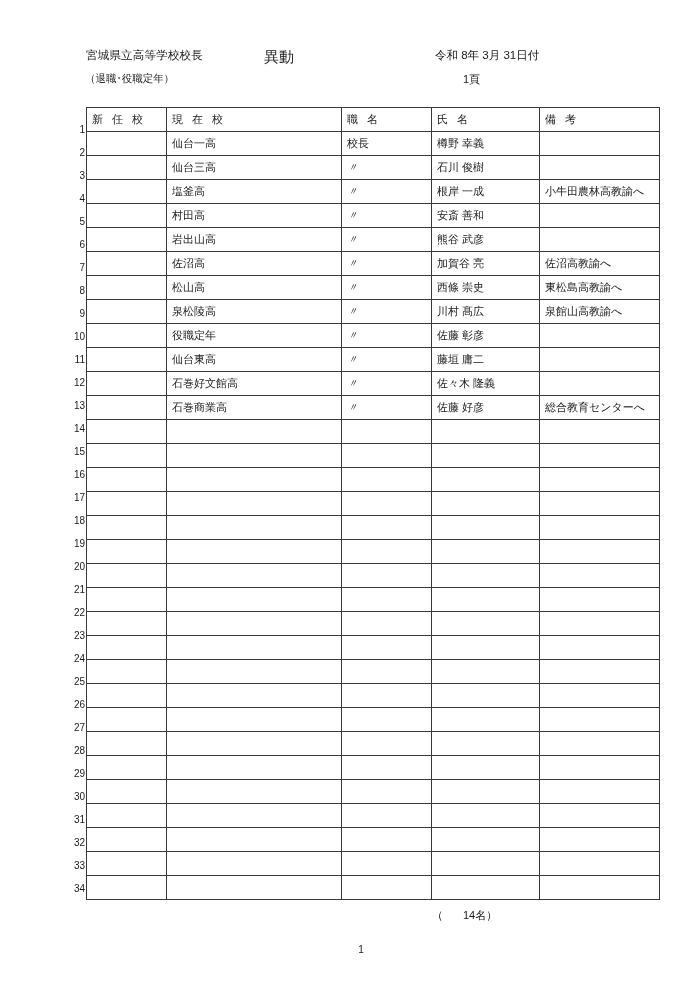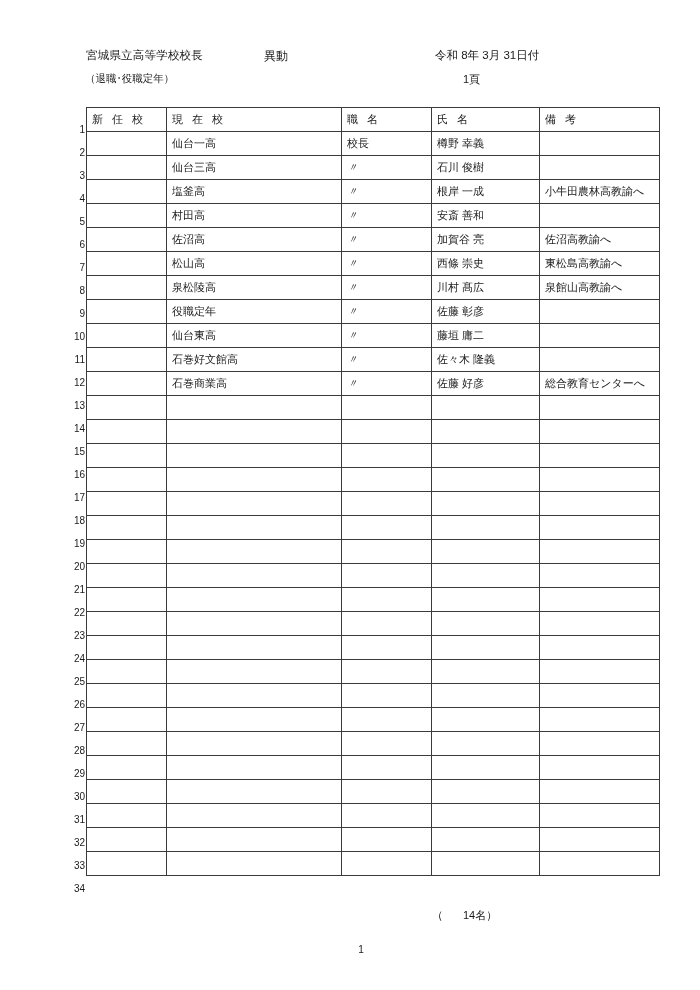--- a/index.html
+++ b/index.html
@@ -39,21 +39,21 @@
   .hdr-title {
     position: absolute;
     left: 75px; top: 0;
     font-size: 11.5px;
     letter-spacing: 0.2px;
     white-space: nowrap;
   }
   .hdr-kind {
     position: absolute;
     left: 253px; top: 0;
-    font-size: 12px;
+    font-size: 15px;
     white-space: nowrap;
   }
   .hdr-date {
     position: absolute;
     left: 424px; top: 0;
     font-size: 11.5px;
     white-space: nowrap;
   }
   .hdr-sub {
     position: absolute;
@@ -237,20 +237,27 @@
           </tr>
           <tr>
             <td></td>
             <td>村田高</td>
             <td class="ditto">〃</td>
             <td>安斎  善和</td>
             <td></td>
           </tr>
           <tr>
             <td></td>
+            <td>岩出山高</td>
+            <td class="ditto">〃</td>
+            <td>熊谷  武彦</td>
+            <td></td>
+          </tr>
+          <tr>
+            <td></td>
             <td>佐沼高</td>
             <td class="ditto">〃</td>
             <td>加賀谷  亮</td>
             <td>佐沼高教諭へ</td>
           </tr>
           <tr>
             <td></td>
             <td>松山高</td>
             <td class="ditto">〃</td>
             <td>西條  崇史</td>

